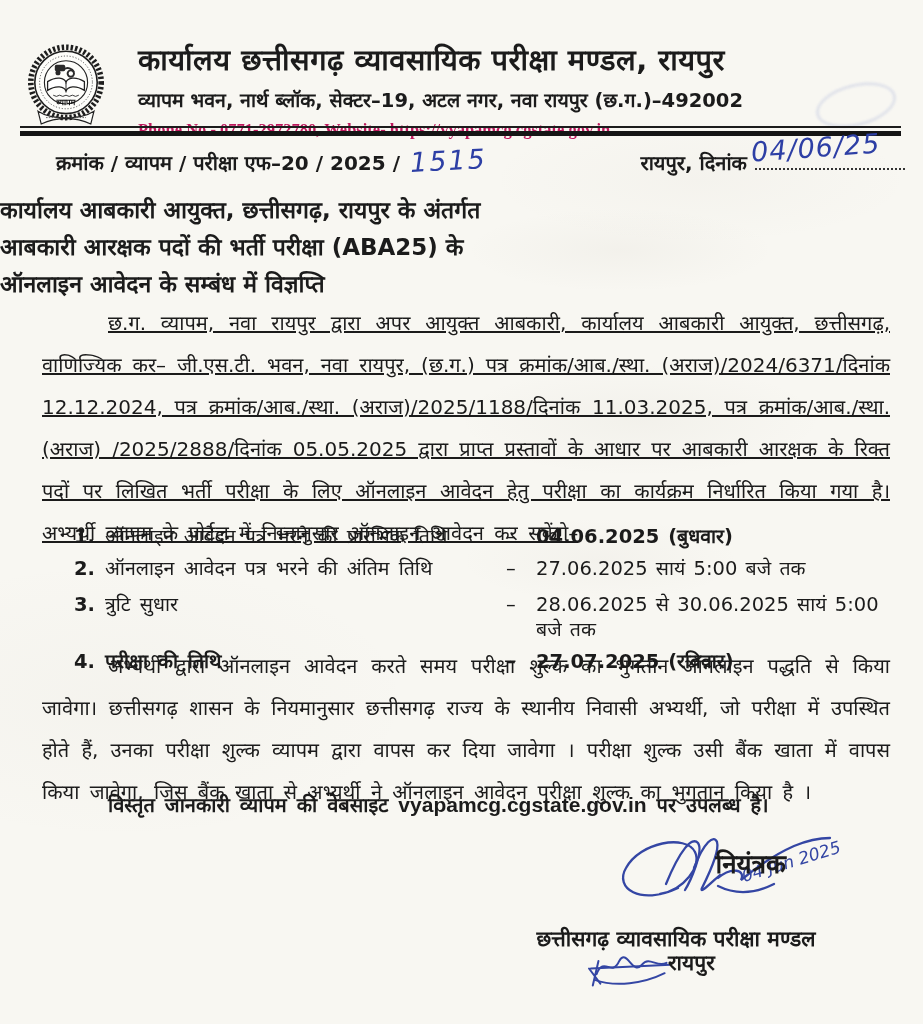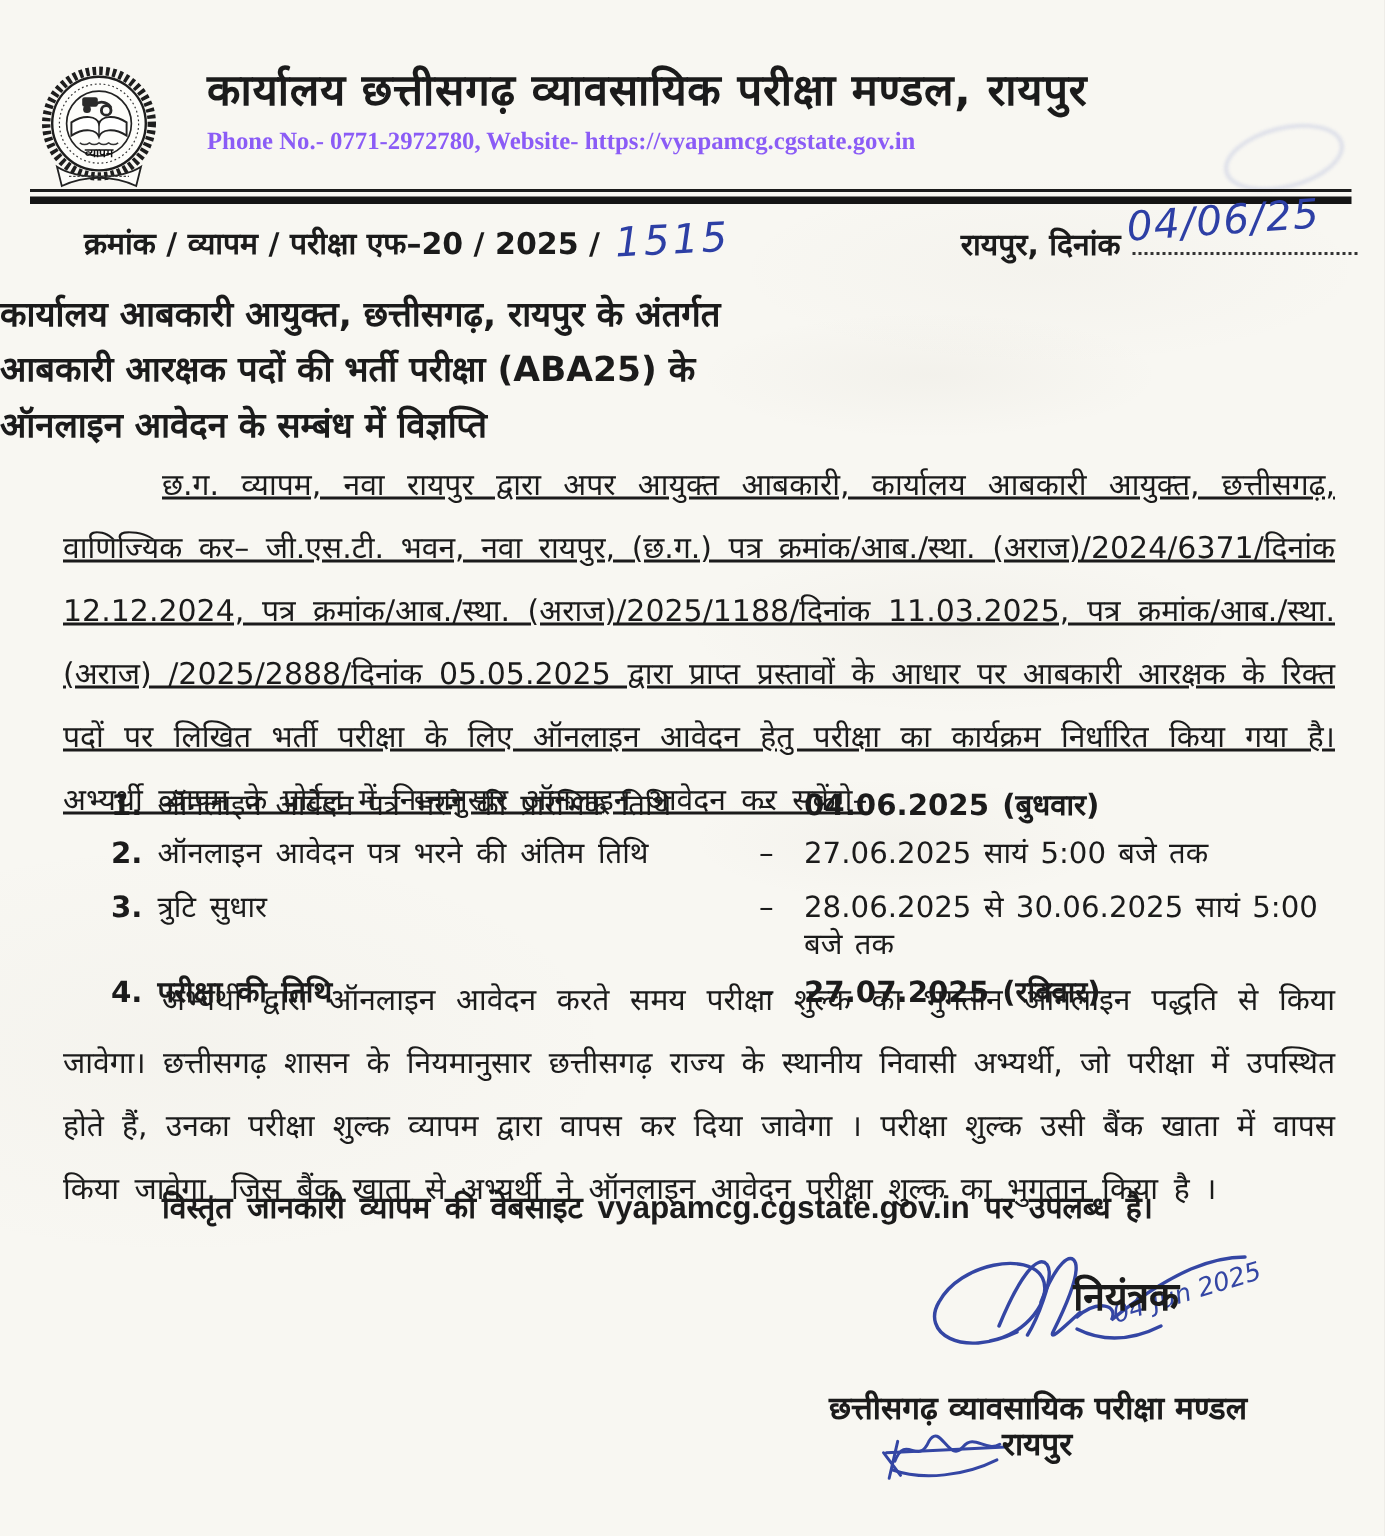--- a/index.html
+++ b/index.html
@@ -26,21 +26,21 @@
     position:absolute;right:26px;top:84px;width:76px;height:36px;
     border:3px solid rgba(70,90,185,0.14);border-radius:50%;
     transform:rotate(-14deg);filter:blur(1.2px);
   }
 
   
   .logo{position:absolute;left:26px;top:42px;width:80px;height:92px;}
   .header-text{position:absolute;left:138px;right:38px;top:44px;}
   .org-name{font-size:29px;font-weight:bold;letter-spacing:.5px;line-height:1.15;}
   .org-address{font-size:19.5px;font-weight:bold;margin-top:9px;}
-  .org-contact{font-family:"Liberation Serif",serif;font-size:16.5px;font-weight:bold;margin-top:7px;color:#8b5cf6;}
+  .org-contact{font-family:"Liberation Serif",serif;font-size:16.5px;font-weight:bold;margin-top:7px;color:#be185d;}
 
   .double-rule{
     position:absolute;left:20px;right:22px;top:126px;height:3px;
     border-top:2px solid #1c1c1c;border-bottom:5px solid #151515;
   }
 
   
   .ref-line{position:absolute;left:56px;right:18px;top:144px;display:flex;justify-content:space-between;align-items:flex-end;font-size:20px;font-weight:bold;gap:16px;}
   .ref-left{display:flex;align-items:baseline;}
   .handwrite{font-style:italic;color:#2d3fa5;font-weight:normal;}
@@ -67,21 +67,21 @@
   .sch-value{flex:1;word-spacing:2px;}
   .bold{font-weight:bold;}
 
   
   .website-line{position:absolute;left:42px;right:33px;top:791px;font-size:20px;font-weight:bold;text-indent:66px;word-spacing:3px;}
   .website-url{font-family:Liberation Sans, sans-serif;font-size:21px;}
 
   
   .sig-svg{position:absolute;left:598px;top:826px;}
   .sig-title{position:absolute;left:636px;top:845px;width:150px;text-align:right;font-size:26px;font-weight:bold;}
-  .sig-org{position:absolute;left:544px;top:924px;width:296px;text-align:center;font-size:21px;font-weight:bold;}
+  .sig-org{position:absolute;left:528px;top:924px;width:296px;text-align:center;font-size:21px;font-weight:bold;}
   .sig-scribble{position:absolute;left:585px;top:942px;}
   .sig-place{position:absolute;left:668px;top:948px;font-size:21px;font-weight:bold;}
 </style>
 </head>
 <body>
 
 <div class="page">
 
   <div class="blue-ghost"></div>
 
@@ -103,20 +103,21 @@
       <path d="M34,66 q4,3 8,0 q4,3 8,0 q4,3 8,0 q4,3 8,0" fill="none" stroke="#333" stroke-width="1.2"></path>
       <text x="50" y="78" text-anchor="middle" font-size="10" font-weight="bold" fill="#111">व्यापम</text>
 
       <path d="M15,86 C32,97 68,97 85,86 L81,102 C62,93 38,93 19,102 Z" fill="#fdfdfa" stroke="#222" stroke-width="1.5"></path>
       <path d="M25,94 L75,94" stroke="#444" stroke-width="1" stroke-dasharray="2 1.5"></path>
     </svg>
   </div>
 
   <div class="header-text">
     <div class="org-name">कार्यालय छत्तीसगढ़ व्यावसायिक परीक्षा मण्डल, रायपुर</div>
+    <div class="org-address">व्यापम भवन, नार्थ ब्लॉक,  सेक्टर–19, अटल नगर, नवा रायपुर (छ.ग.)–492002</div>
     <div class="org-contact">Phone No.- 0771-2972780, Website- https://vyapamcg.cgstate.gov.in</div>
   </div>
 
   <div class="double-rule"></div>
 
   <div class="ref-line">
     <div class="ref-left">
       <span>क्रमांक / व्यापम / परीक्षा एफ–20 / 2025 /</span>
       <span class="handwrite ref-no">1515</span>
     </div>

